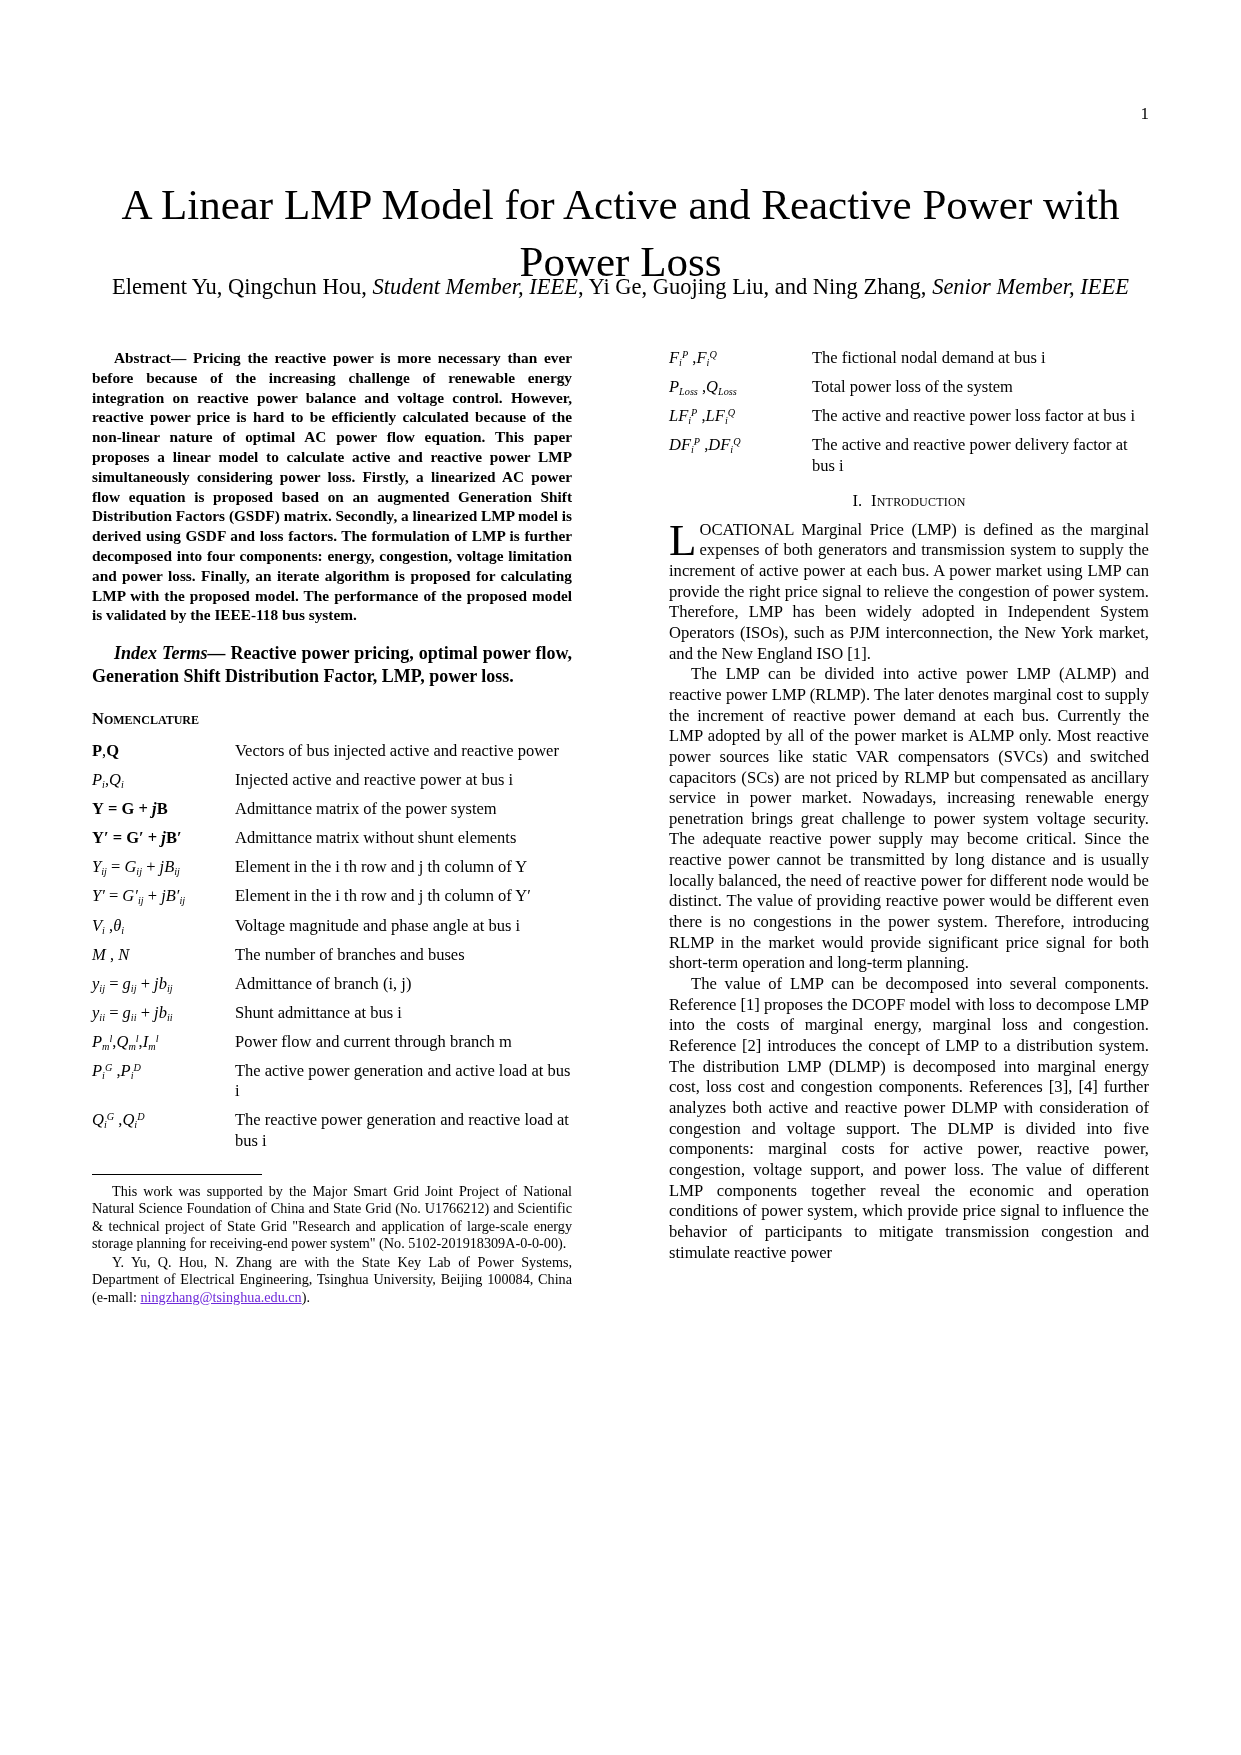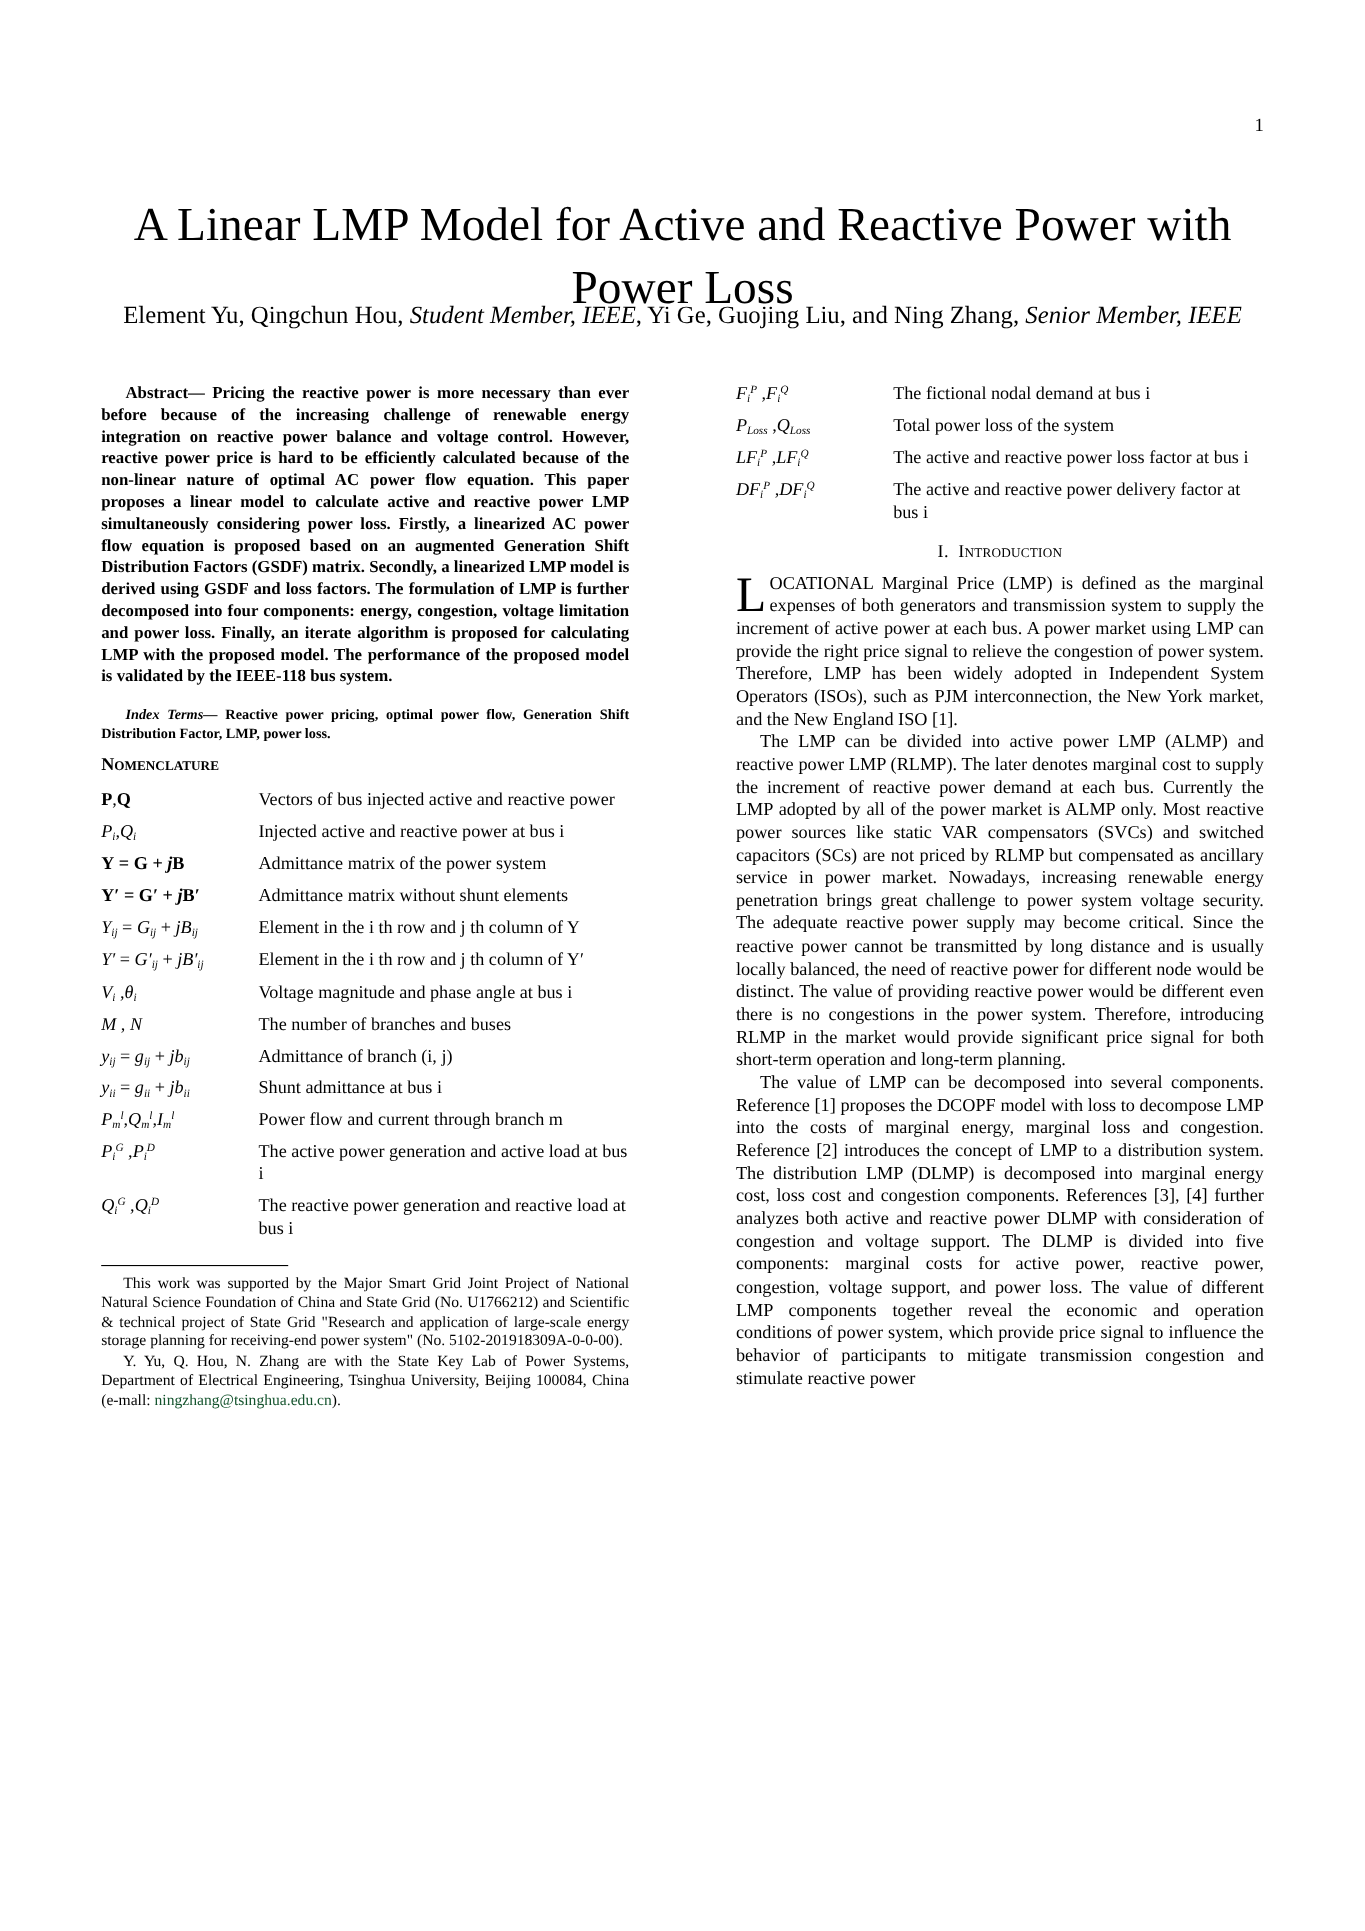--- a/index.html
+++ b/index.html
@@ -73,26 +73,26 @@
     font-size: 15.3px;
     line-height: 1.295;
     text-align: justify;
     font-weight: bold;
     text-indent: 22px;
     margin: 0 0 17px 0;
   }
   .abstract .lead { font-weight: bold; }
 
   .indexterms {
-    font-size: 13px;
+    font-size: 18px;
     line-height: 1.295;
     text-align: justify;
     font-weight: bold;
     text-indent: 22px;
-    margin: 0 0 9px 0;
+    margin: 0 0 20px 0;
   }
   .indexterms .lead { font-style: italic; font-weight: bold; }
 
   .section-head {
     text-align: center;
     font-size: 16.5px;
     font-variant: small-caps;
     margin: 6px 0 9px 0;
     letter-spacing: 0.2px;
   }
@@ -164,21 +164,22 @@
     text-align: left;
   }
   .footnote {
     font-size: 14.2px;
     line-height: 1.235;
     text-align: justify;
     text-indent: 20px;
     margin: 0 0 1px 0;
   }
   .link {
-    color: #14532d;
+    color: #6d28d9;
+    text-decoration: underline;
   }
 </style>
 </head>
 <body>
 
 <div class="page">
 
   <div class="page-number">1</div>
 
   <h1 class="title">A Linear LMP Model for Active and Reactive Power with Power Loss</h1>

